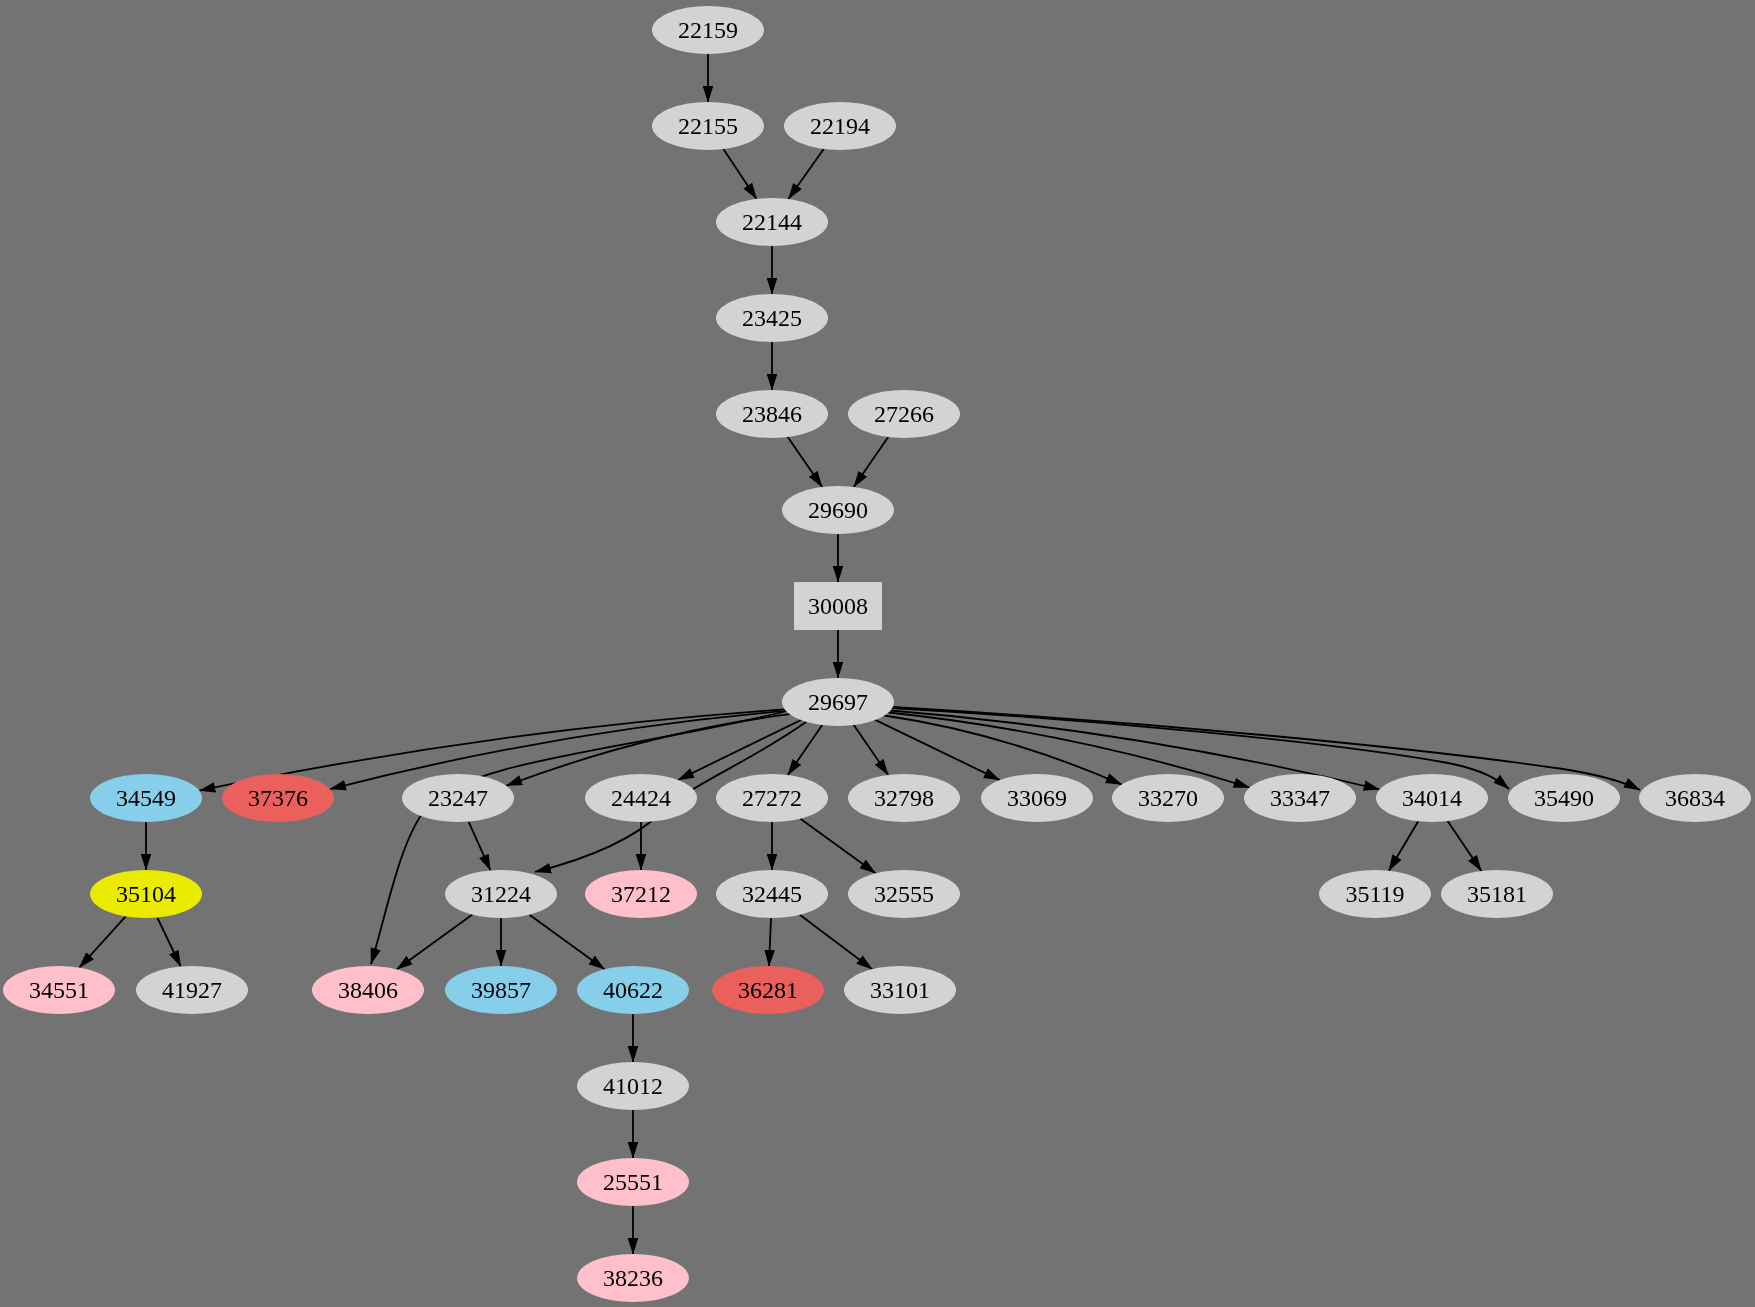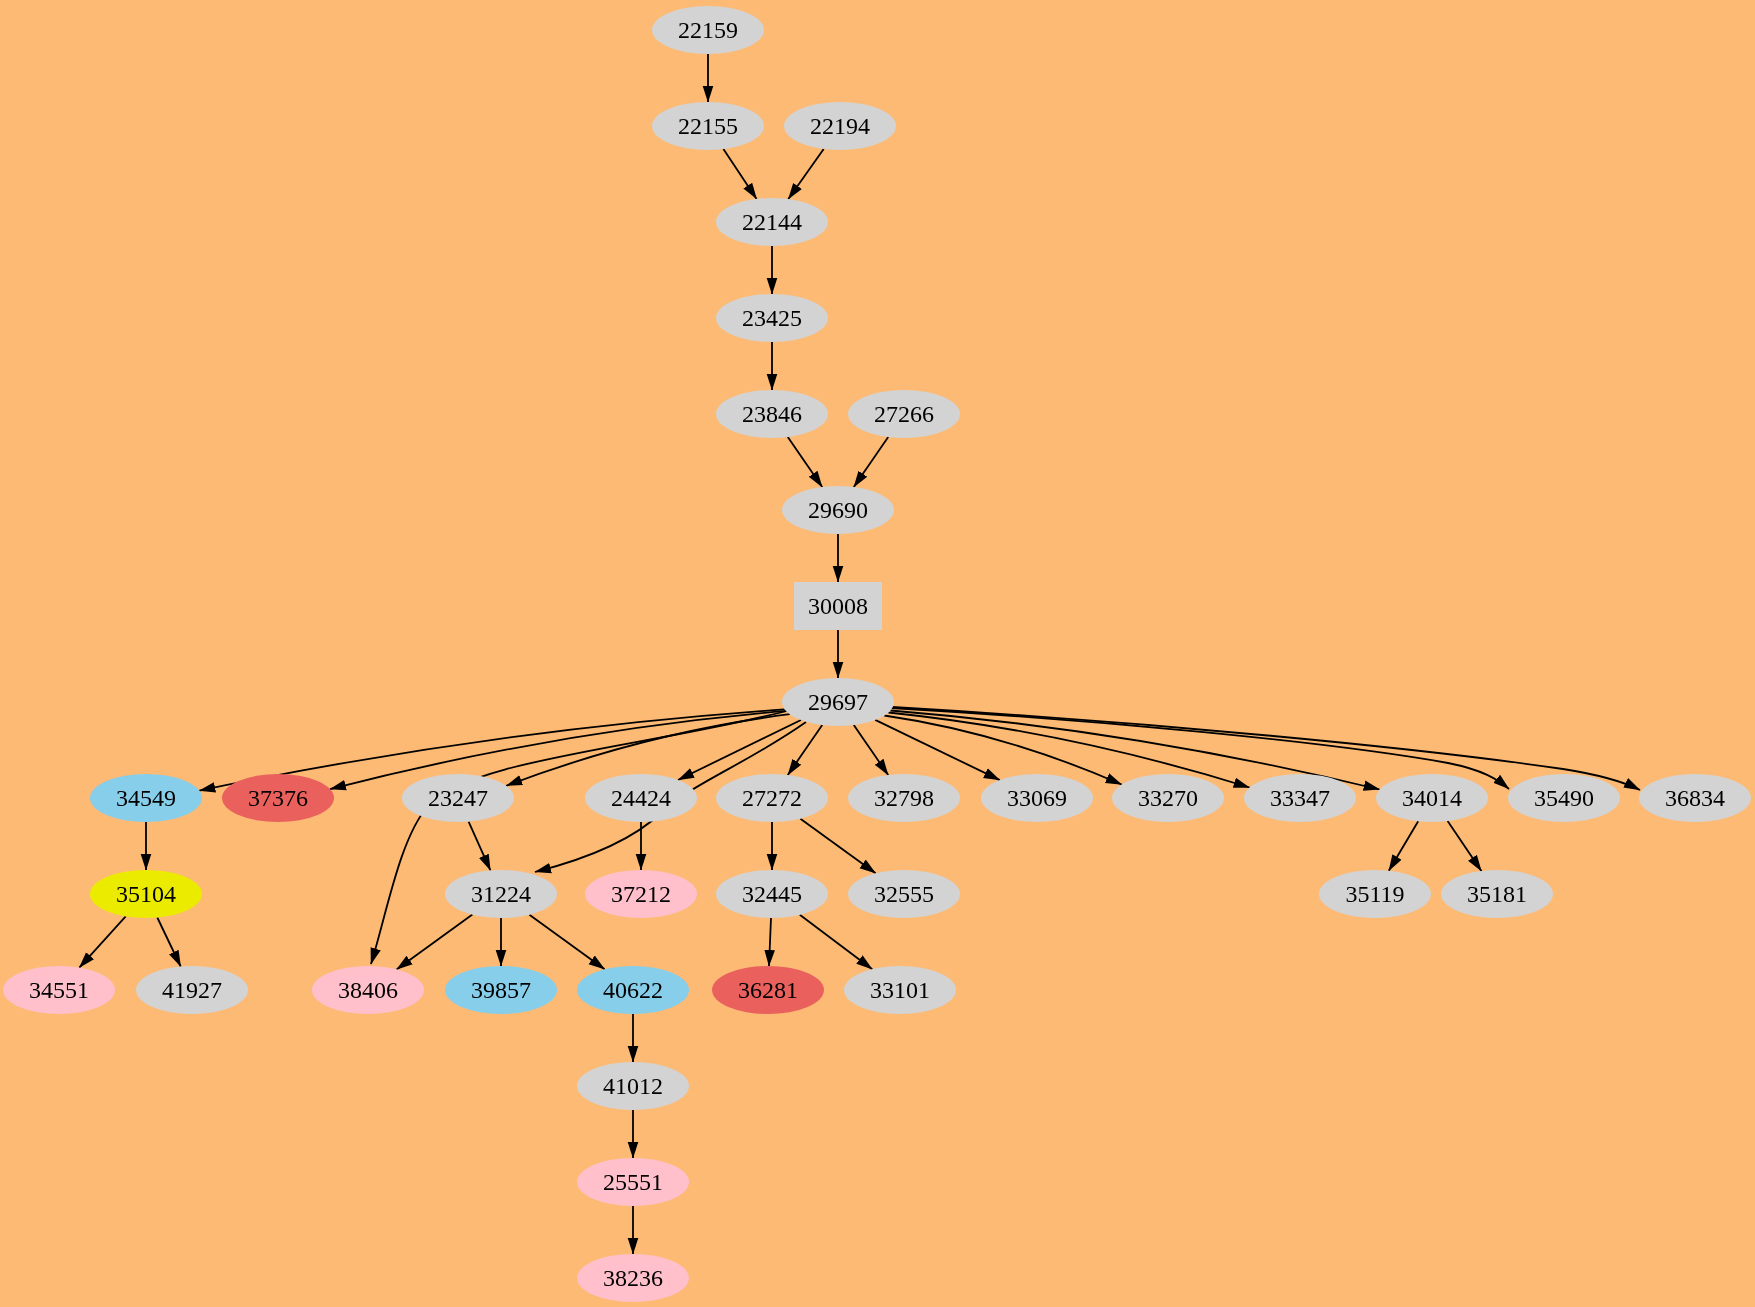--- a/index.html
+++ b/index.html
@@ -1,16 +1,16 @@
 <!DOCTYPE html>
 <html><head>
 <meta charset="utf-8">
 <style>
   html,body{margin:0;padding:0;background:#ffffff;}
-  .canvas{width:1755px;height:1307px;background:#fdba74;position:relative;overflow:hidden;text-align:center;}
+  .canvas{width:1755px;height:1307px;background:#737373;position:relative;overflow:hidden;text-align:center;}
   svg{display:block;}
   .node-label{
     font-family:"Liberation Serif","DejaVu Serif",serif;
     font-size:24px;
     fill:#000000;
   }
 </style>
 </head>
 <body>
 

